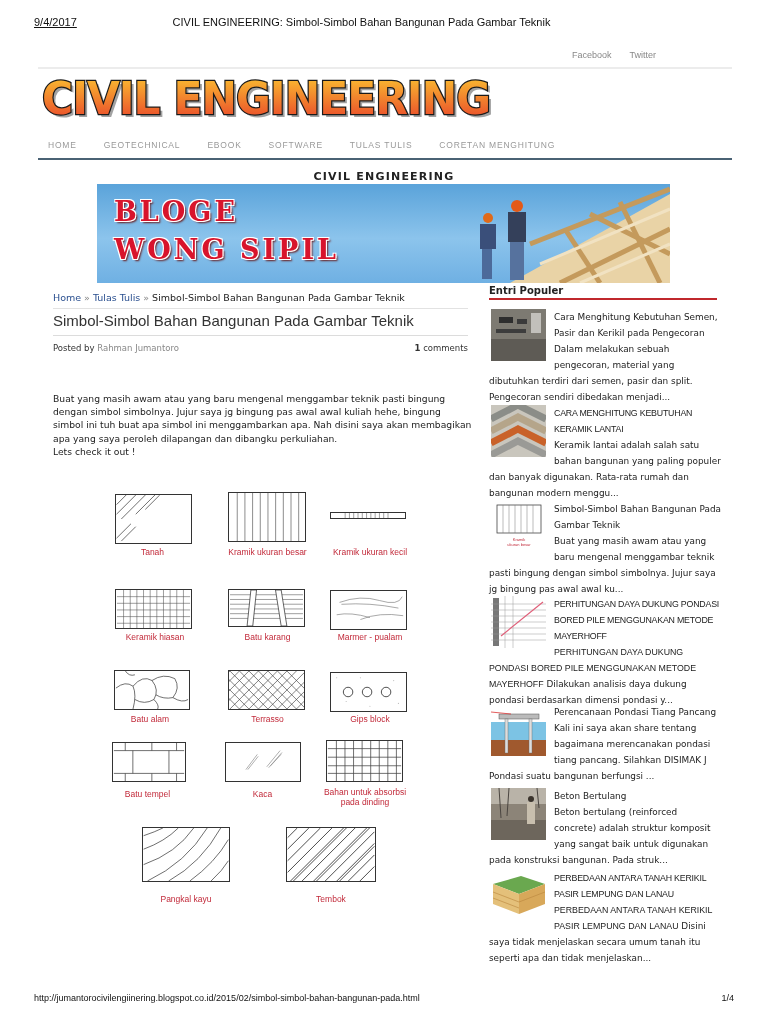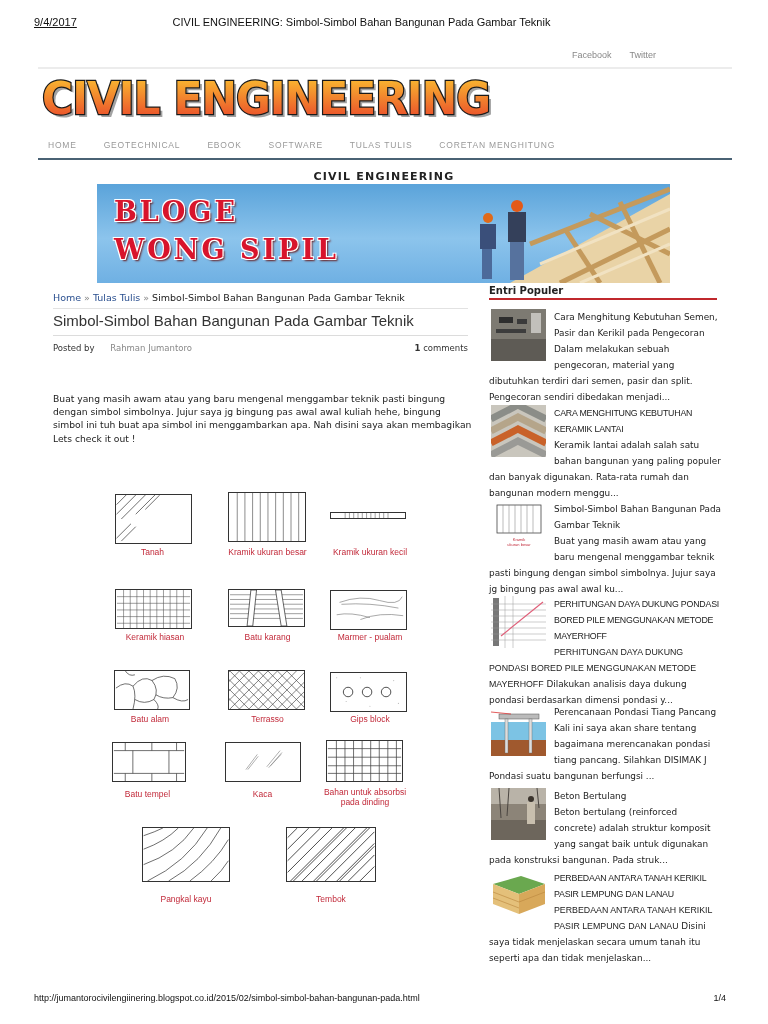--- a/index.html
+++ b/index.html
@@ -28,41 +28,41 @@
   .banner .line1 { top: 12px; }
   .banner .line2 { top: 50px; }
 
   .breadcrumb { position: absolute; top: 292px; left: 53px; font-family: "DejaVu Sans", sans-serif; font-size: 9.5px; color: #222; }
   .breadcrumb a { color: #2a4f8f; text-decoration: none; }
   .breadcrumb .sep { color: #888; margin: 0 3px; }
   .hr1 { position: absolute; top: 308px; left: 53px; width: 415px; height: 1px; background: #e2e2e2; }
   .post-title { position: absolute; top: 312px; left: 53px; font-family: "Liberation Sans", sans-serif; font-size: 15px; color: #333; }
   .hr2 { position: absolute; top: 335px; left: 53px; width: 415px; height: 1px; background: #dcdcdc; }
   .postmeta { position: absolute; top: 343px; left: 53px; width: 415px; font-size: 8.5px; color: #333; }
-  .postmeta .author { color: #888; margin-left: 13px; }
+  .postmeta .author { color: #888; }
   .postmeta .comments { position: absolute; right: 0; top: 0; }
   .postmeta .comments b { font-weight: bold; }
 
   .body-text { position: absolute; top: 392px; left: 53px; width: 420px; font-size: 9.2px; line-height: 13.2px; color: #222; }
 
   .symbols { position: absolute; top: 482px; left: 100px; width: 320px; height: 425px; }
   .sym { position: absolute; }
   .sym .box { position: absolute; border: 1.5px solid #333; background: #fff; }
   .sym .lab { position: absolute; font-family: "Liberation Sans", sans-serif; font-size: 8.5px; color: #c22a3a; text-align: center; line-height: 10px; }
 
   .sidebar-title { position: absolute; top: 285px; left: 489px; font-family: "DejaVu Sans", sans-serif; font-weight: bold; font-size: 10px; color: #222; }
   .sidebar-line { position: absolute; top: 298px; left: 489px; width: 228px; height: 2px; background: #c0282c; }
   .pop { position: absolute; left: 489px; width: 232px; font-size: 8.9px; line-height: 16px; color: #222; }
   .pop .thumb { float: left; width: 55px; height: 52px; margin: 0 8px 2px 2px; }
   .pop .ptitle { display: block; cursor: pointer; }
   .pop .ptitle.caps { font-family: "Liberation Sans", sans-serif; font-size: 8.8px; letter-spacing: -0.2px; }
 
   .print-footer { position: absolute; top: 993px; left: 0; width: 768px; font-family: "Liberation Sans", sans-serif; font-size: 9px; color: #111; }
   .print-footer .url { position: absolute; left: 34px; }
-  .print-footer .page { position: absolute; right: 42px; }
+  .print-footer .page { position: absolute; right: 34px; }
 </style>
 </head>
 <body>
 
 <div class="print-header">
   <span class="date">9/4/2017</span>
   <span class="title">CIVIL ENGINEERING: Simbol-Simbol Bahan Bangunan Pada Gambar Teknik</span>
 </div>
 
 <div class="social">
@@ -129,20 +129,21 @@
 <div class="postmeta">
   <span>Posted by</span>
   <span class="author">Rahman Jumantoro</span>
   <span class="comments"><b>1</b> <span>comments</span></span>
 </div>
 
 <div class="body-text">
   <div>Buat yang masih awam atau yang baru mengenal menggambar teknik pasti bingung</div>
   <div>dengan simbol simbolnya. Jujur saya jg bingung pas awal awal kuliah hehe, bingung</div>
   <div>simbol ini tuh buat apa simbol ini menggambarkan apa. Nah disini saya akan membagikan</div>
+  <div>apa yang saya peroleh dilapangan dan dibangku perkuliahan.</div>
   <div>Lets check it out !</div>
 </div>
 
 <div class="symbols">
 
   <div class="sym">
     <svg class="box" style="left:15px;top:12px;width:77px;height:50px" viewBox="0 0 77 50">
       <g stroke="#444" stroke-width="0.8">
           <line x1="0" y1="10" x2="10" y2="0"></line>
           <line x1="0" y1="20" x2="20" y2="0"></line>

